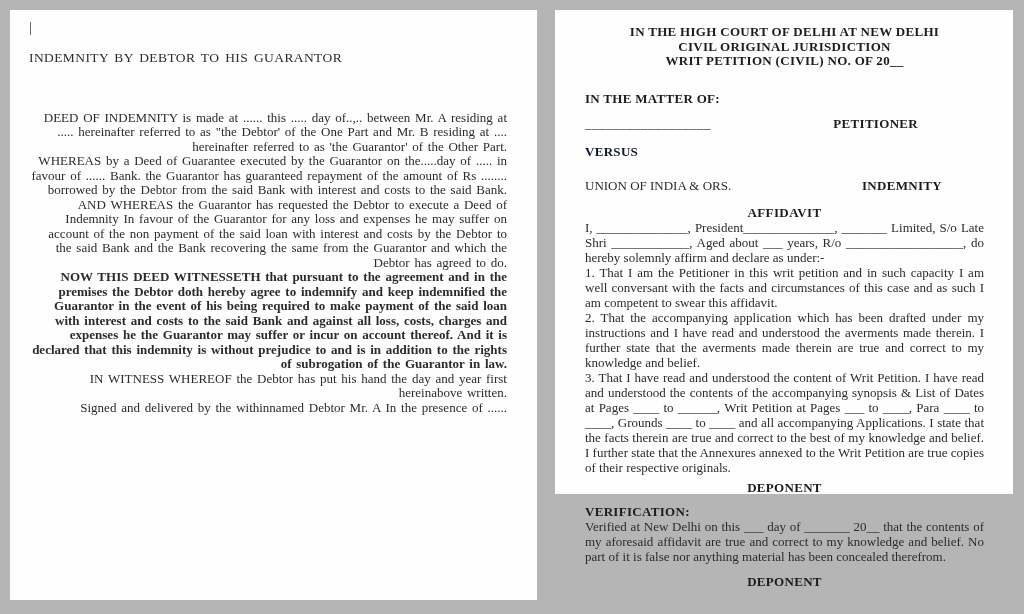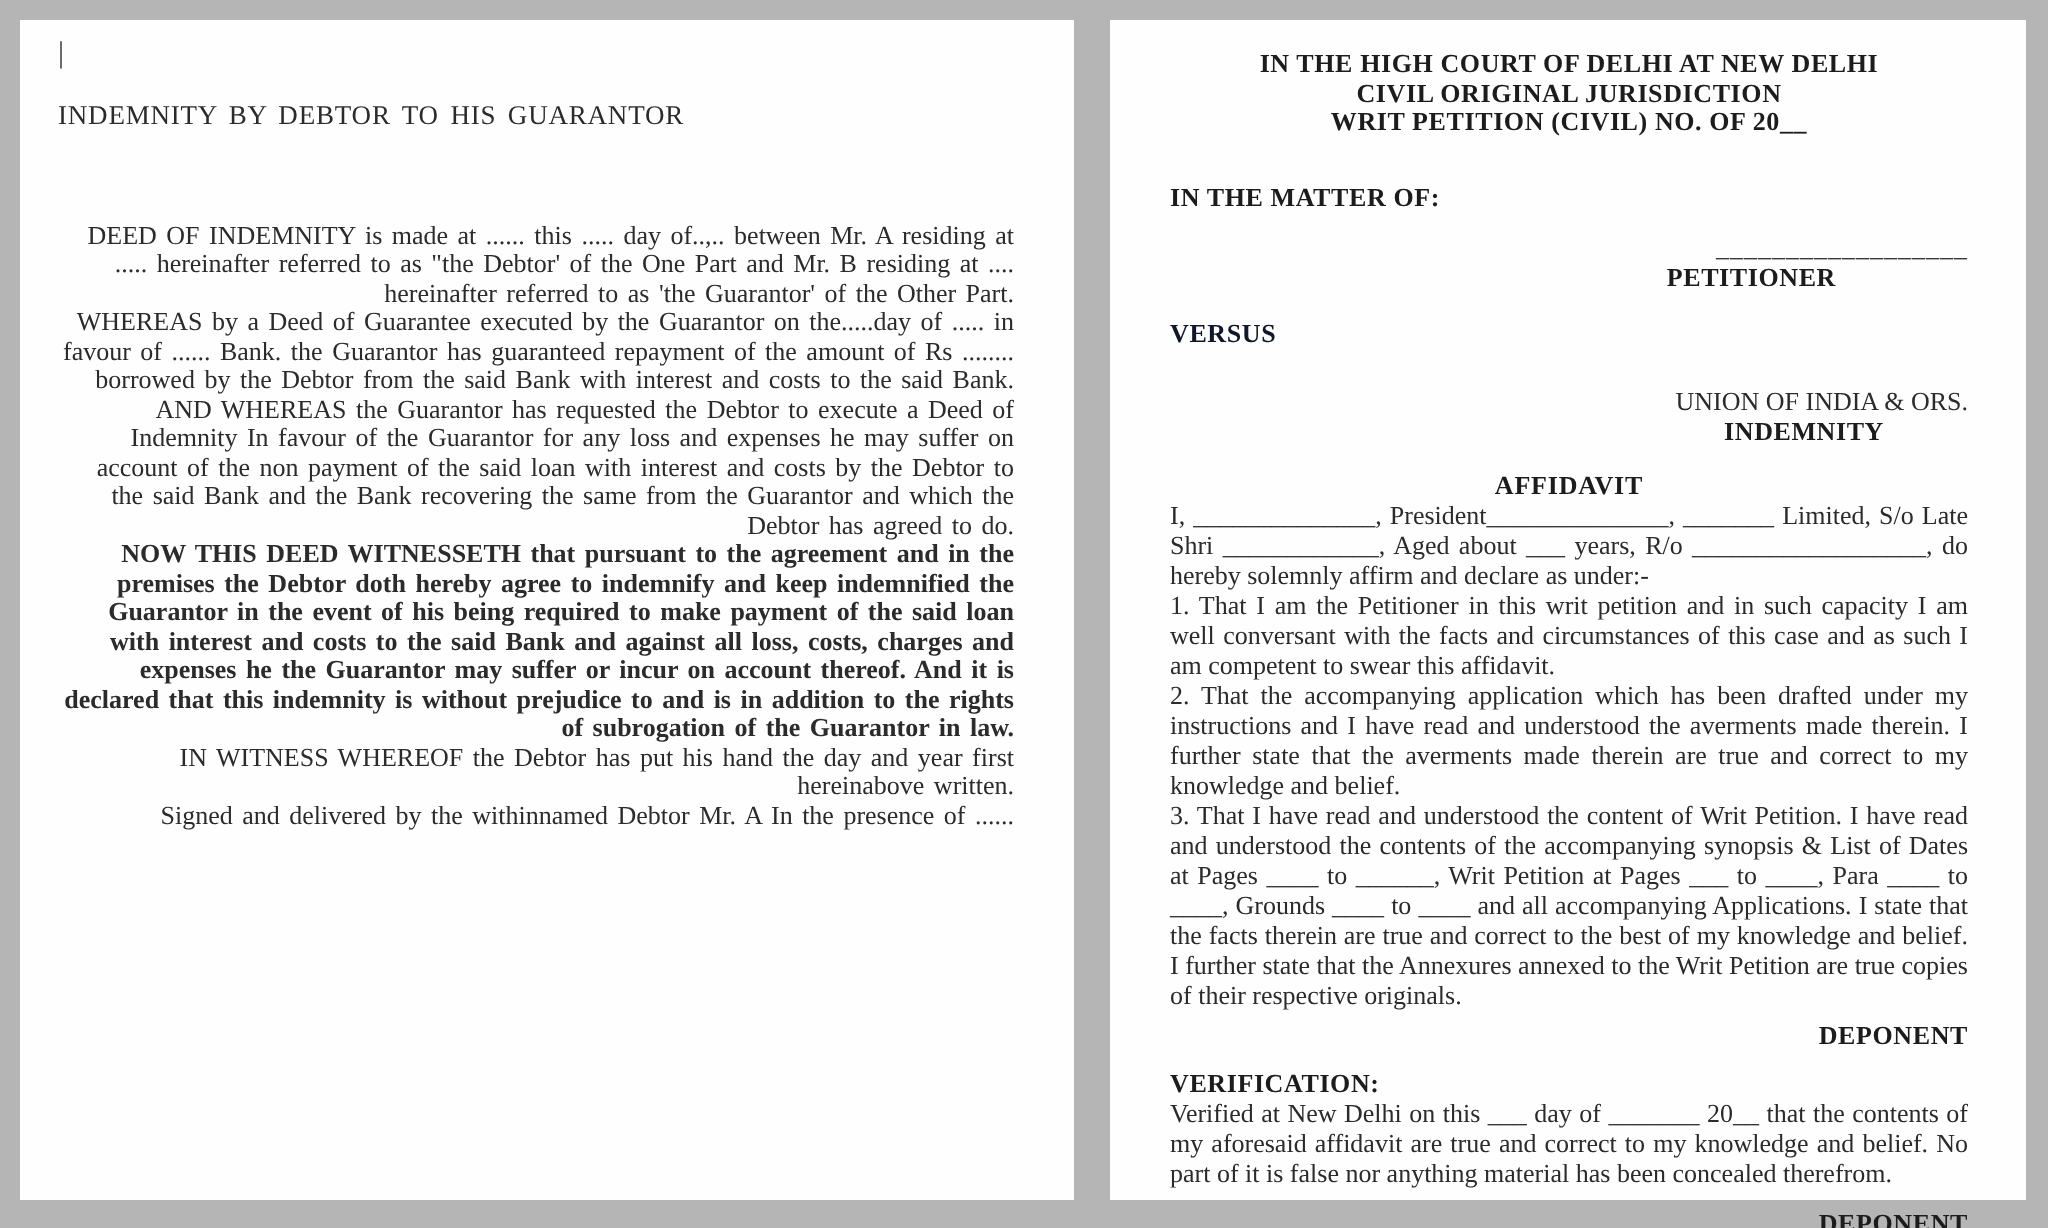--- a/index.html
+++ b/index.html
@@ -16,21 +16,21 @@
     background: #fefefe;
     color: #2b2b2b;
     box-sizing: border-box;
   }
   .page-left {
     left: 10px; width: 527px; height: 590px;
     padding: 10px 30px 0 19px;
     font-size: 13px; line-height: 14.5px;
   }
   .page-right {
-    left: 555px; width: 458px; height: 590px;
+    left: 555px; width: 458px; height: 484px;
     padding: 15px 29px 0 30px;
     font-size: 13px; line-height: 15px;
   }
   
   .cursor-line { height: 17px; }
   .cursor-bar {
     display: inline-block;
     font-size: 15px; line-height: 15px;
     color: #3a3a3a;
   }
@@ -56,39 +56,38 @@
     color: #1c1c1c;
   }
   .rp-matter {
     font-weight: bold; color: #1c1c1c;
     margin-top: 22px; letter-spacing: 0.3px;
   }
   .rp-row {
     display: flex;
     justify-content: space-between;
     align-items: flex-end;
-    flex-direction: column;
   }
   .rp-pet-row { margin-top: 10px; }
   .rp-blank { letter-spacing: 0.5px; }
   .rp-pet-label { font-weight: bold; color: #1c1c1c; padding-right: 66px; letter-spacing: 0.3px; }
   .rp-versus { font-weight: bold; color: #0f172a; margin-top: 13px; letter-spacing: 0.3px; }
   .rp-resp-row { margin-top: 19px; }
   .rp-resp-label { font-weight: bold; color: #1c1c1c; padding-right: 42px; letter-spacing: 0.3px; }
   .rp-affidavit {
     text-align: center; font-weight: bold; color: #1c1c1c;
     margin-top: 12px; letter-spacing: 0.4px;
   }
   .page-right p { margin: 0; text-align: justify; }
   .rp-intro { margin-top: 7px; }
   .rp-point1 { margin-top: 11px; }
   .rp-point2 { margin-top: 10px; }
   .rp-point3 { margin-top: 9px; }
   .rp-deponent {
-    text-align: right; font-weight: bold; color: #1c1c1c;
+    text-align: center; font-weight: bold; color: #1c1c1c;
     letter-spacing: 0.3px;
   }
   .rp-dep1 { margin-top: 5px; }
   .rp-verification-label { font-weight: bold; color: #1c1c1c; margin-top: 9px; letter-spacing: 0.3px; }
   .rp-dep2 { margin-top: 10px; }
 </style>
 </head>
 <body>
 
 <div class="page page-left">

